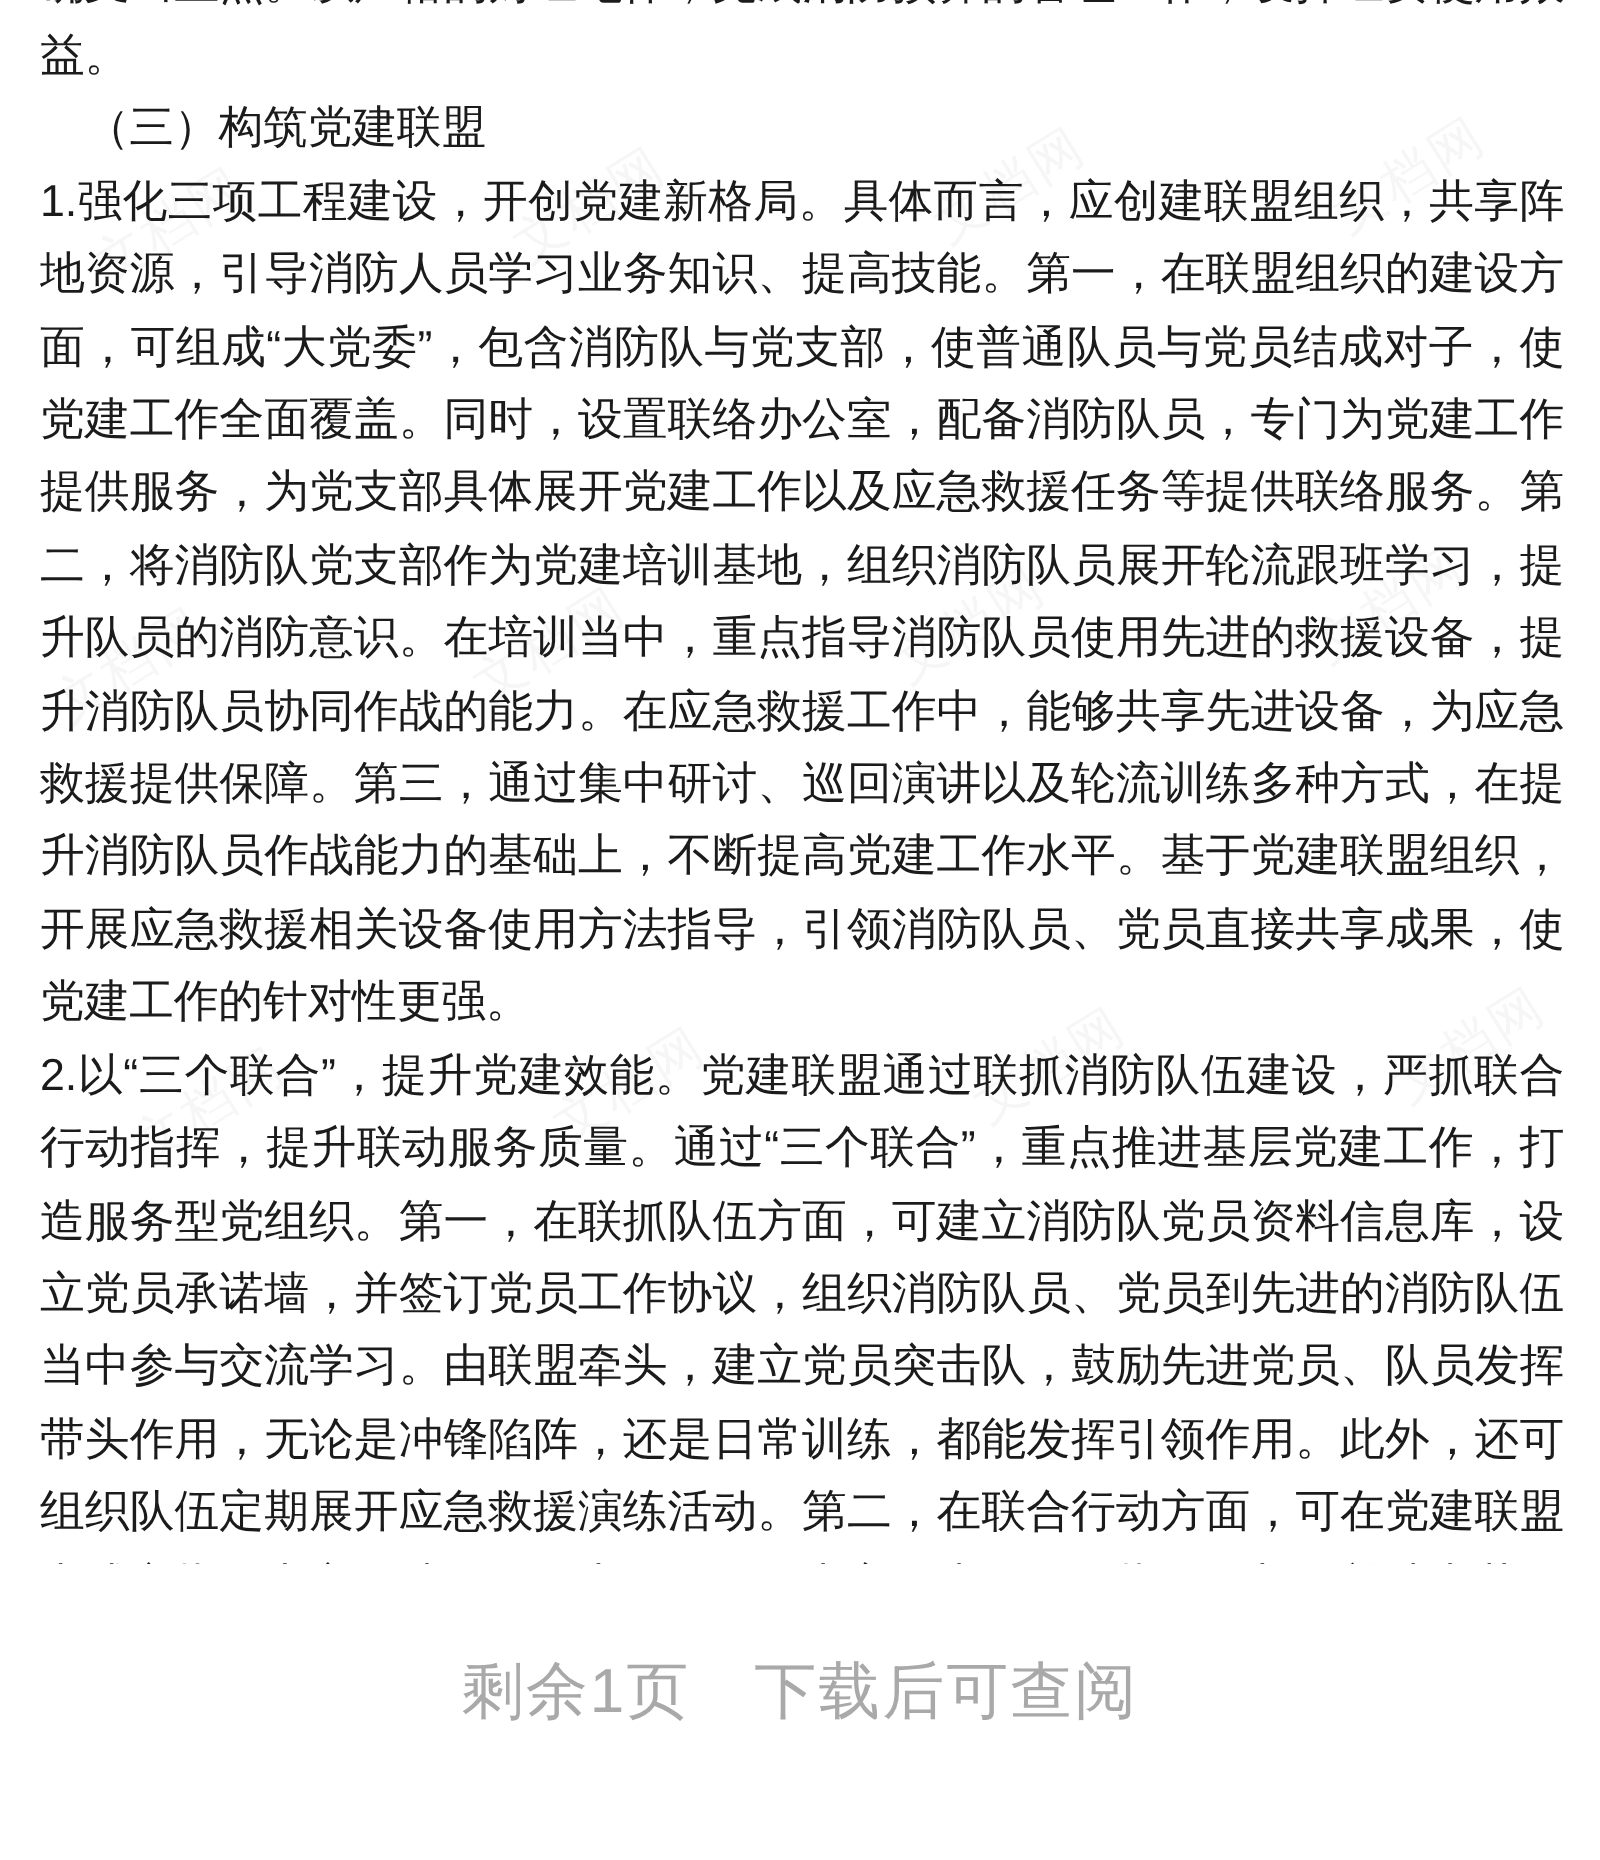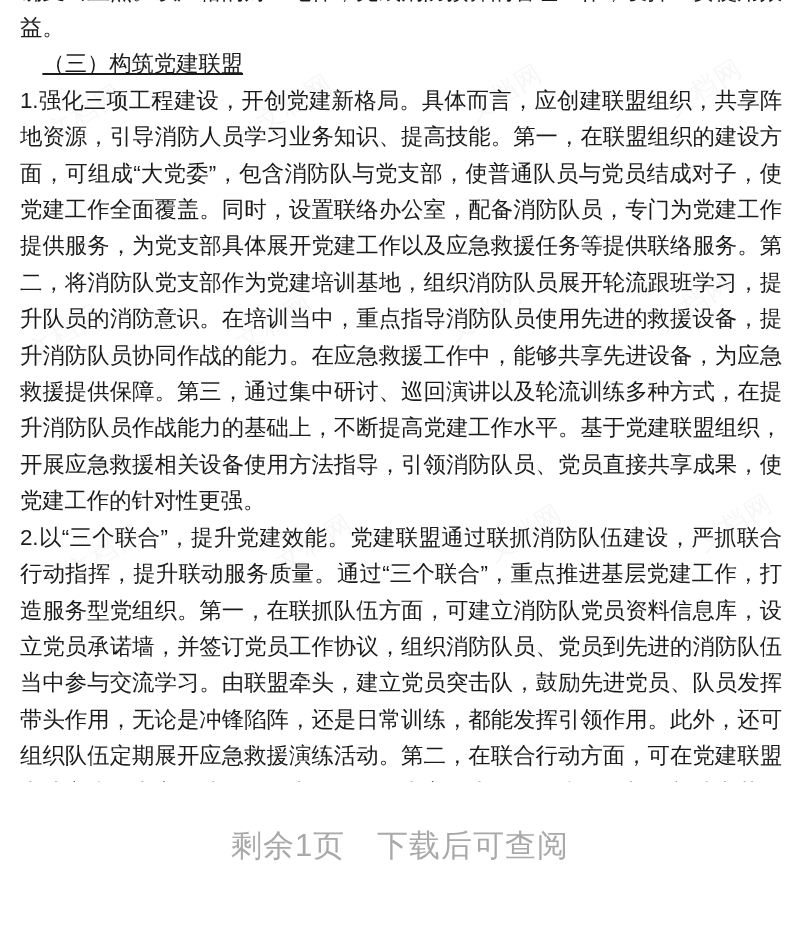--- a/index.html
+++ b/index.html
@@ -72,21 +72,20 @@
     text-justify: inter-ideograph;
     letter-spacing: -0.1px;
     word-break: break-all;
     font-family: "Liberation Sans", "DejaVu Sans", sans-serif;
   }
   p.para.indent2 {
     text-indent: 2em;
   }
   p.para.heading {
     text-indent: 1em;
-    text-decoration: underline;
   }
 
   
   #top-clip {
     position: absolute;
     left: 0;
     top: 0;
     width: 800px;
     height: 0px;
     background: #ffffff;

